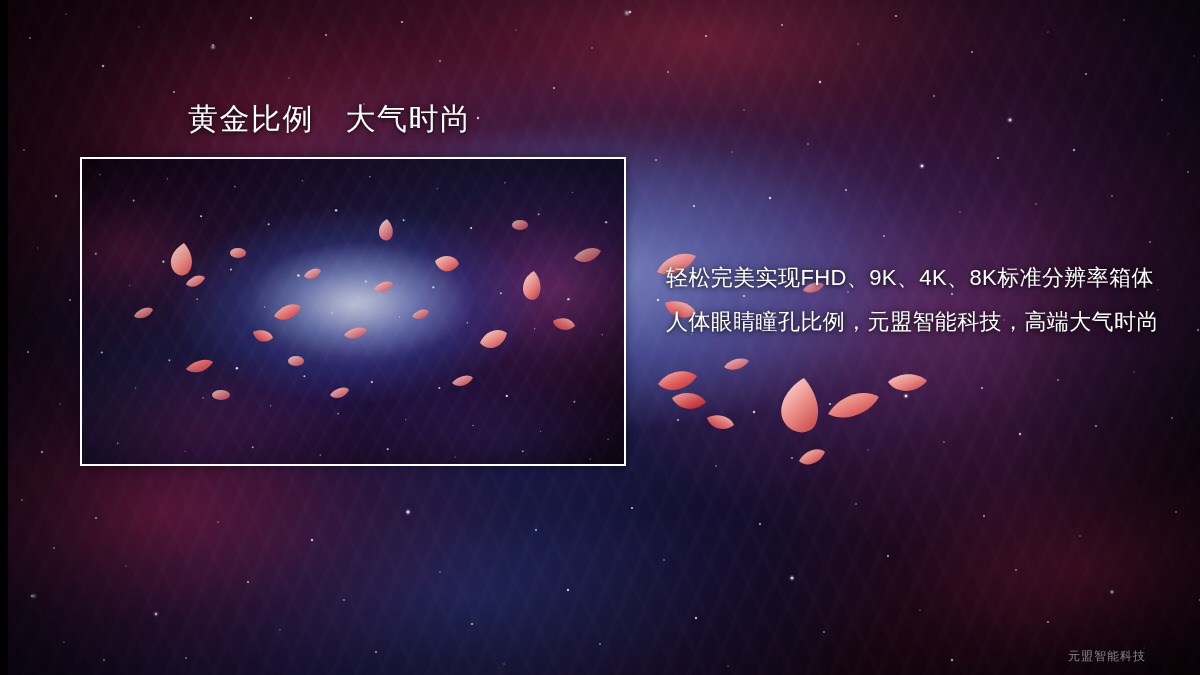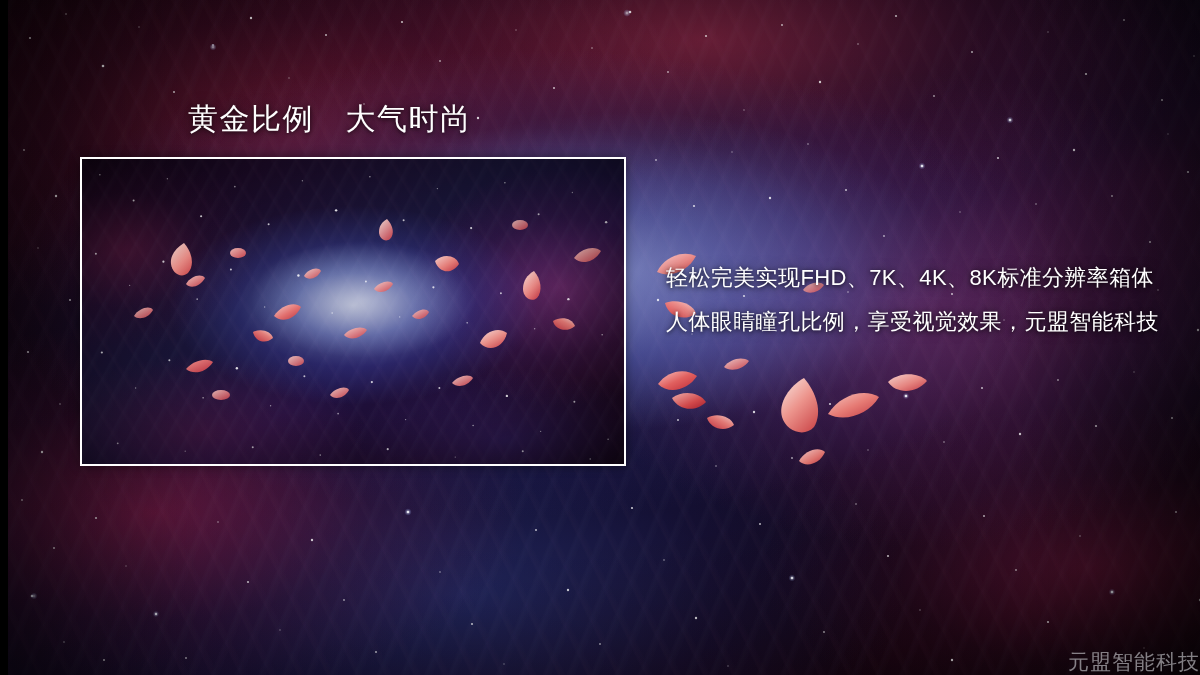--- a/index.html
+++ b/index.html
@@ -200,21 +200,21 @@
     white-space: nowrap;
     text-shadow: 0 1px 4px rgba(0,0,0,0.78), 0 0 12px rgba(0,0,0,0.50);
   }
   #body-text .line { display: block; }
 
   #watermark {
     position: absolute;
     left: 1060px;
     top: 648px;
     color: rgba(205,205,210,0.62);
-    font-size: 21px;
+    font-size: 12px;
     letter-spacing: 1px;
     white-space: nowrap;
   }
 </style>
 </head>
 <body>
 
 <div id="slide">
 
   <div class="bg-layer" id="bg-base"></div>
@@ -830,19 +830,19 @@
         </svg>
       </div>
 
       <div id="inset-vignette"></div>
     </div>
   </div>
 
   <div id="headline">黄金比例　大气时尚</div>
 
   <div id="body-text">
-    <span class="line">轻松完美实现FHD、7K、4K、8K标准分辨率箱体</span>
-    <span class="line">人体眼睛瞳孔比例，享受视觉效果，元盟智能科技</span>
+    <span class="line">轻松完美实现FHD、9K、4K、8K标准分辨率箱体</span>
+    <span class="line">人体眼睛瞳孔比例，元盟智能科技，高端大气时尚</span>
   </div>
 
   <div id="watermark">元盟智能科技</div>
 
 </div>
 
 </body></html>

